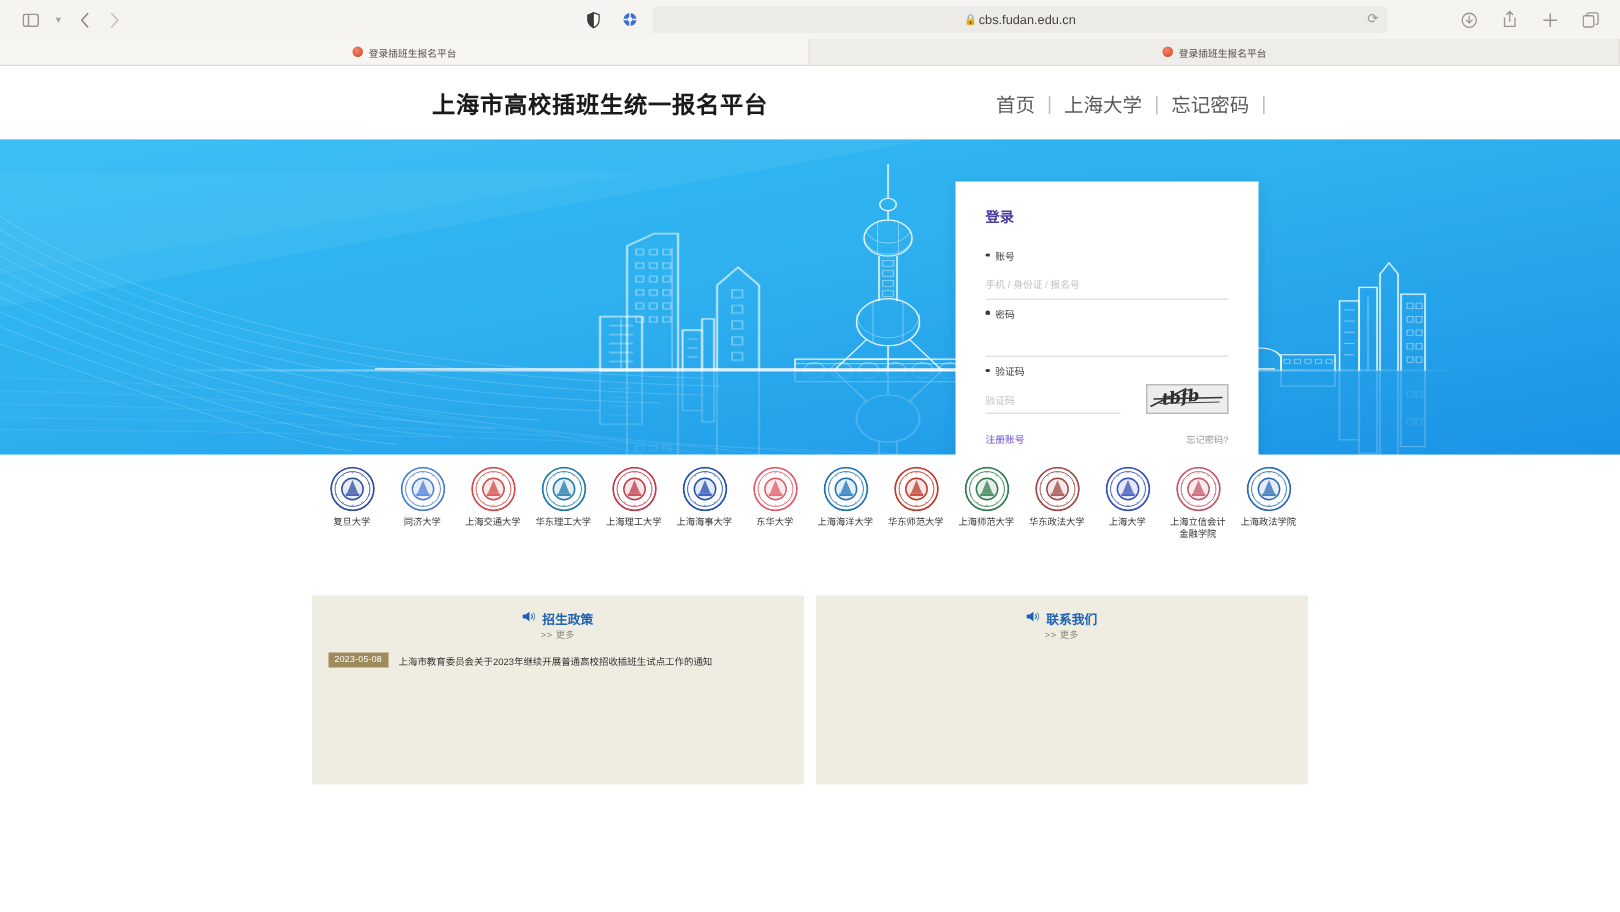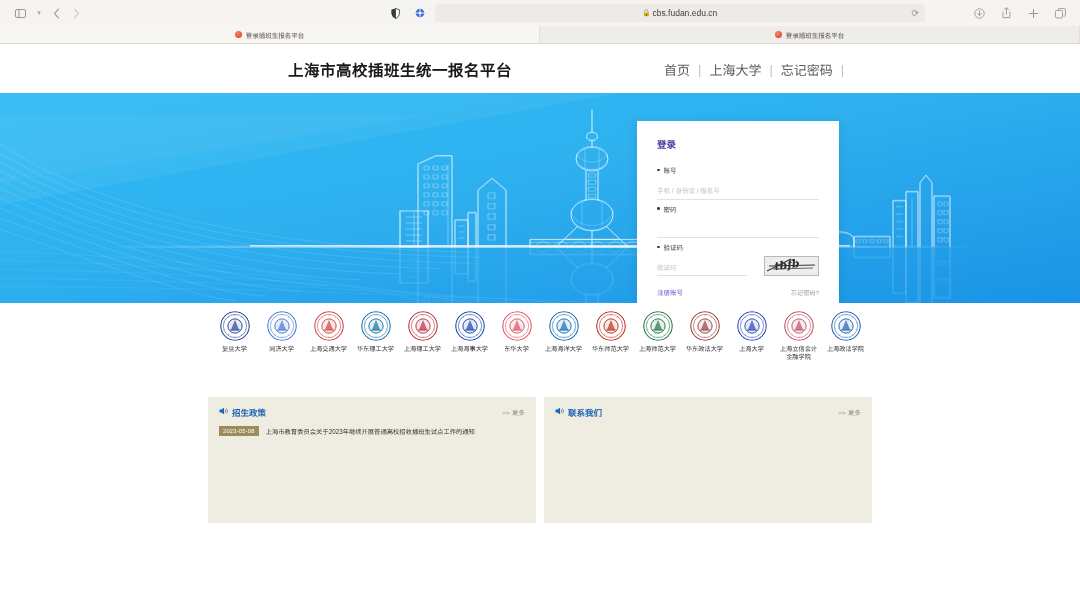--- a/index.html
+++ b/index.html
@@ -271,20 +271,21 @@
     height: 126px;
     background: #efece1;
     padding: 9px 11px 0 11px;
     position: relative;
   }
   .news-head {
     display: flex;
     align-items: center;
     justify-content: space-between;
     margin-bottom: 8px;
+    flex-direction: column;
   }
   .news-head-left { display: flex; align-items: center; gap: 4px; }
   .horn-icon { color: #1f64b4; font-size: 8px; line-height: 1; }
   .news-title {
     font-size: 8.5px;
     font-weight: bold;
     color: #1f64b4;
   }
   .news-more {
     font-size: 6.2px;

